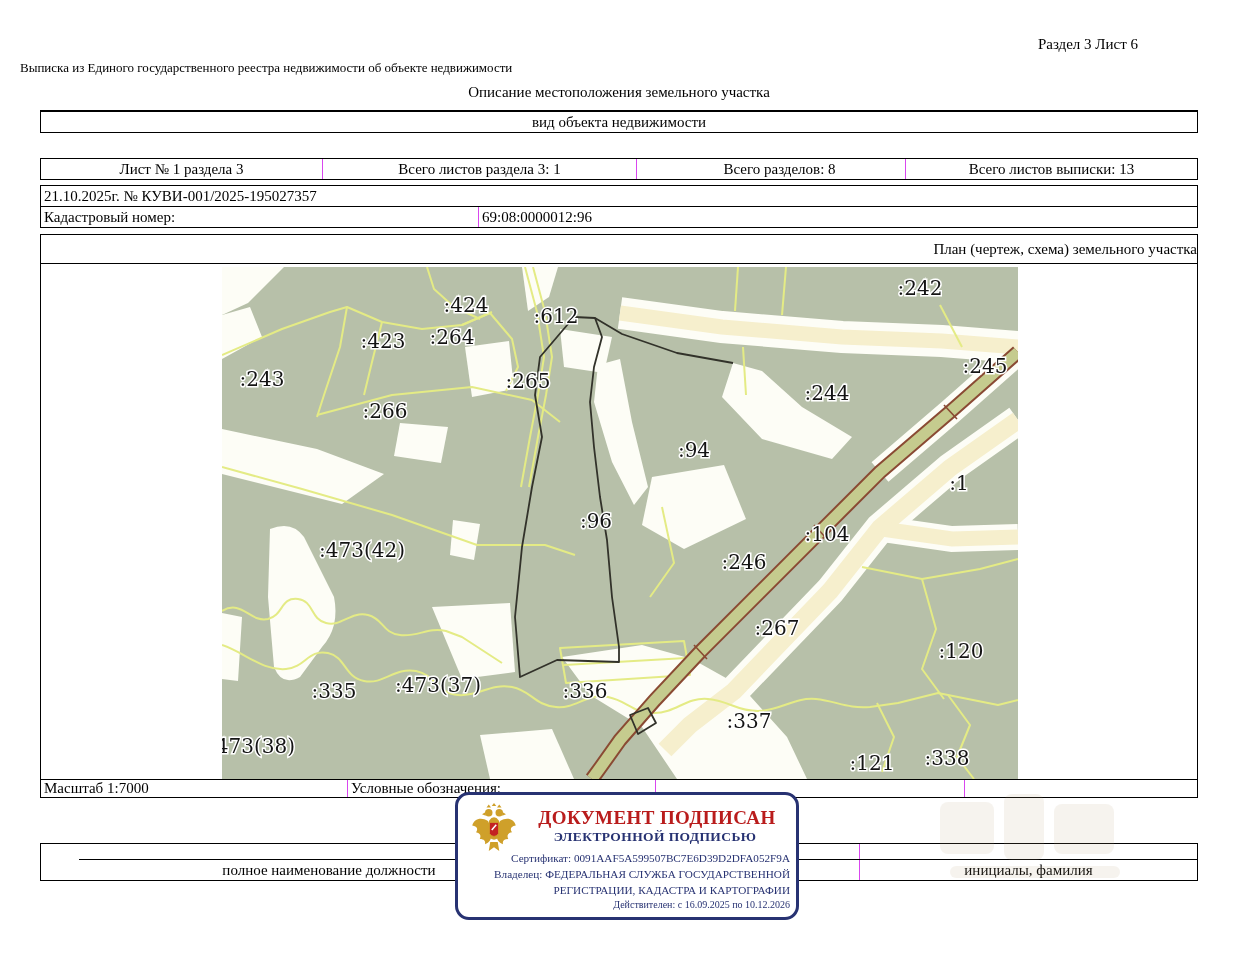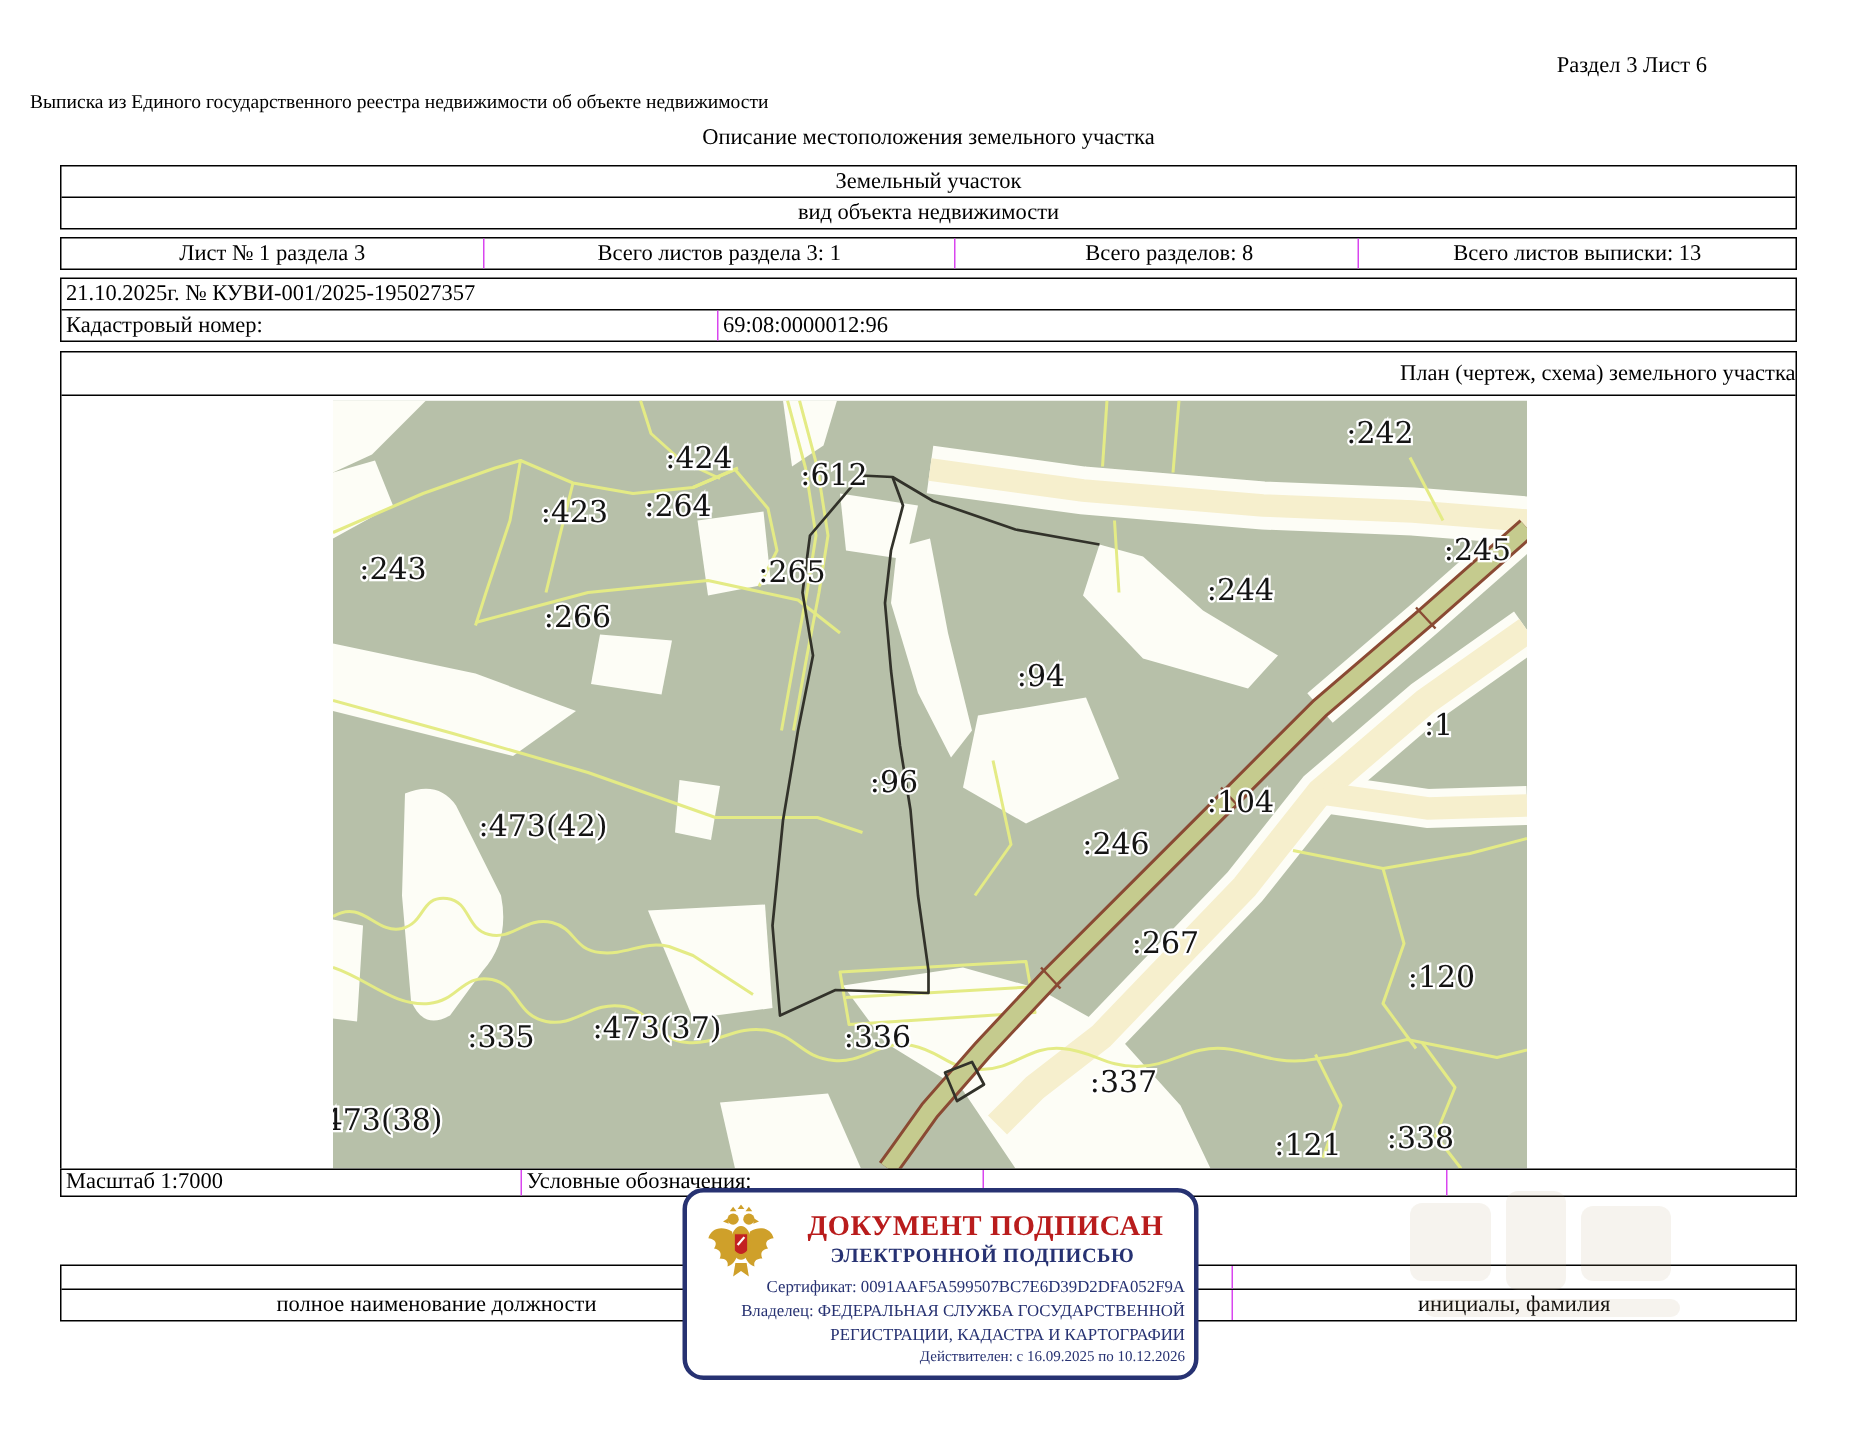--- a/index.html
+++ b/index.html
@@ -39,21 +39,20 @@
 </head>
 <body>
 
 <div class="page">
 
   <div class="abs corner">Раздел 3    Лист 6</div>
   <div class="abs title1">Выписка из Единого государственного реестра недвижимости об объекте недвижимости</div>
   <div class="abs title2">Описание местоположения земельного участка</div>
 
   <div class="abs box" style="left:40px;top:110px;width:1158px;">
-    <div class="t15 center">Земельный участок</div>
     <div class="t15 center bt">вид объекта недвижимости</div>
   </div>
 
   <div class="abs box row" style="left:40px;top:158px;width:1158px;">
     <div class="cell t15 center" style="width:281px;">Лист № 1 раздела 3</div>
     <div class="cell t15 center bl" style="width:314px;">Всего листов раздела 3: 1</div>
     <div class="cell t15 center bl" style="width:269px;padding-left:20px;">Всего разделов: 8</div>
     <div class="cell t15 center bl" style="flex:1;">Всего листов выписки: 13</div>
   </div>
 
@@ -183,21 +182,21 @@
     <div class="cell bl" style="flex:1;"></div>
   </div>
 
   <div class="abs wm" style="left:930px;top:788px;width:230px;height:110px;">
     <div style="left:10px;top:14px;width:54px;height:52px;"></div>
     <div style="left:74px;top:6px;width:40px;height:66px;"></div>
     <div style="left:124px;top:16px;width:60px;height:50px;"></div>
     <div style="left:20px;top:78px;width:170px;height:12px;"></div>
   </div>
 
-  <div class="abs box" style="left:40px;top:843px;width:1158px;">
+  <div class="abs box" style="left:40px;top:843px;width:1158px;padding-left:38px;">
     <div class="row" style="height:15px;">
       <div class="cell" style="width:500px;"></div>
       <div class="cell bl" style="width:280px;"></div>
       <div class="cell bl" style="flex:1;"></div>
     </div>
     <div class="row bt" style="height:21px;">
       <div class="cell t15 center" style="width:500px;line-height:21px;">полное наименование должности</div>
       <div class="cell bl" style="width:280px;"></div>
       <div class="cell t15 center bl" style="flex:1;line-height:21px;">инициалы, фамилия</div>
     </div>

